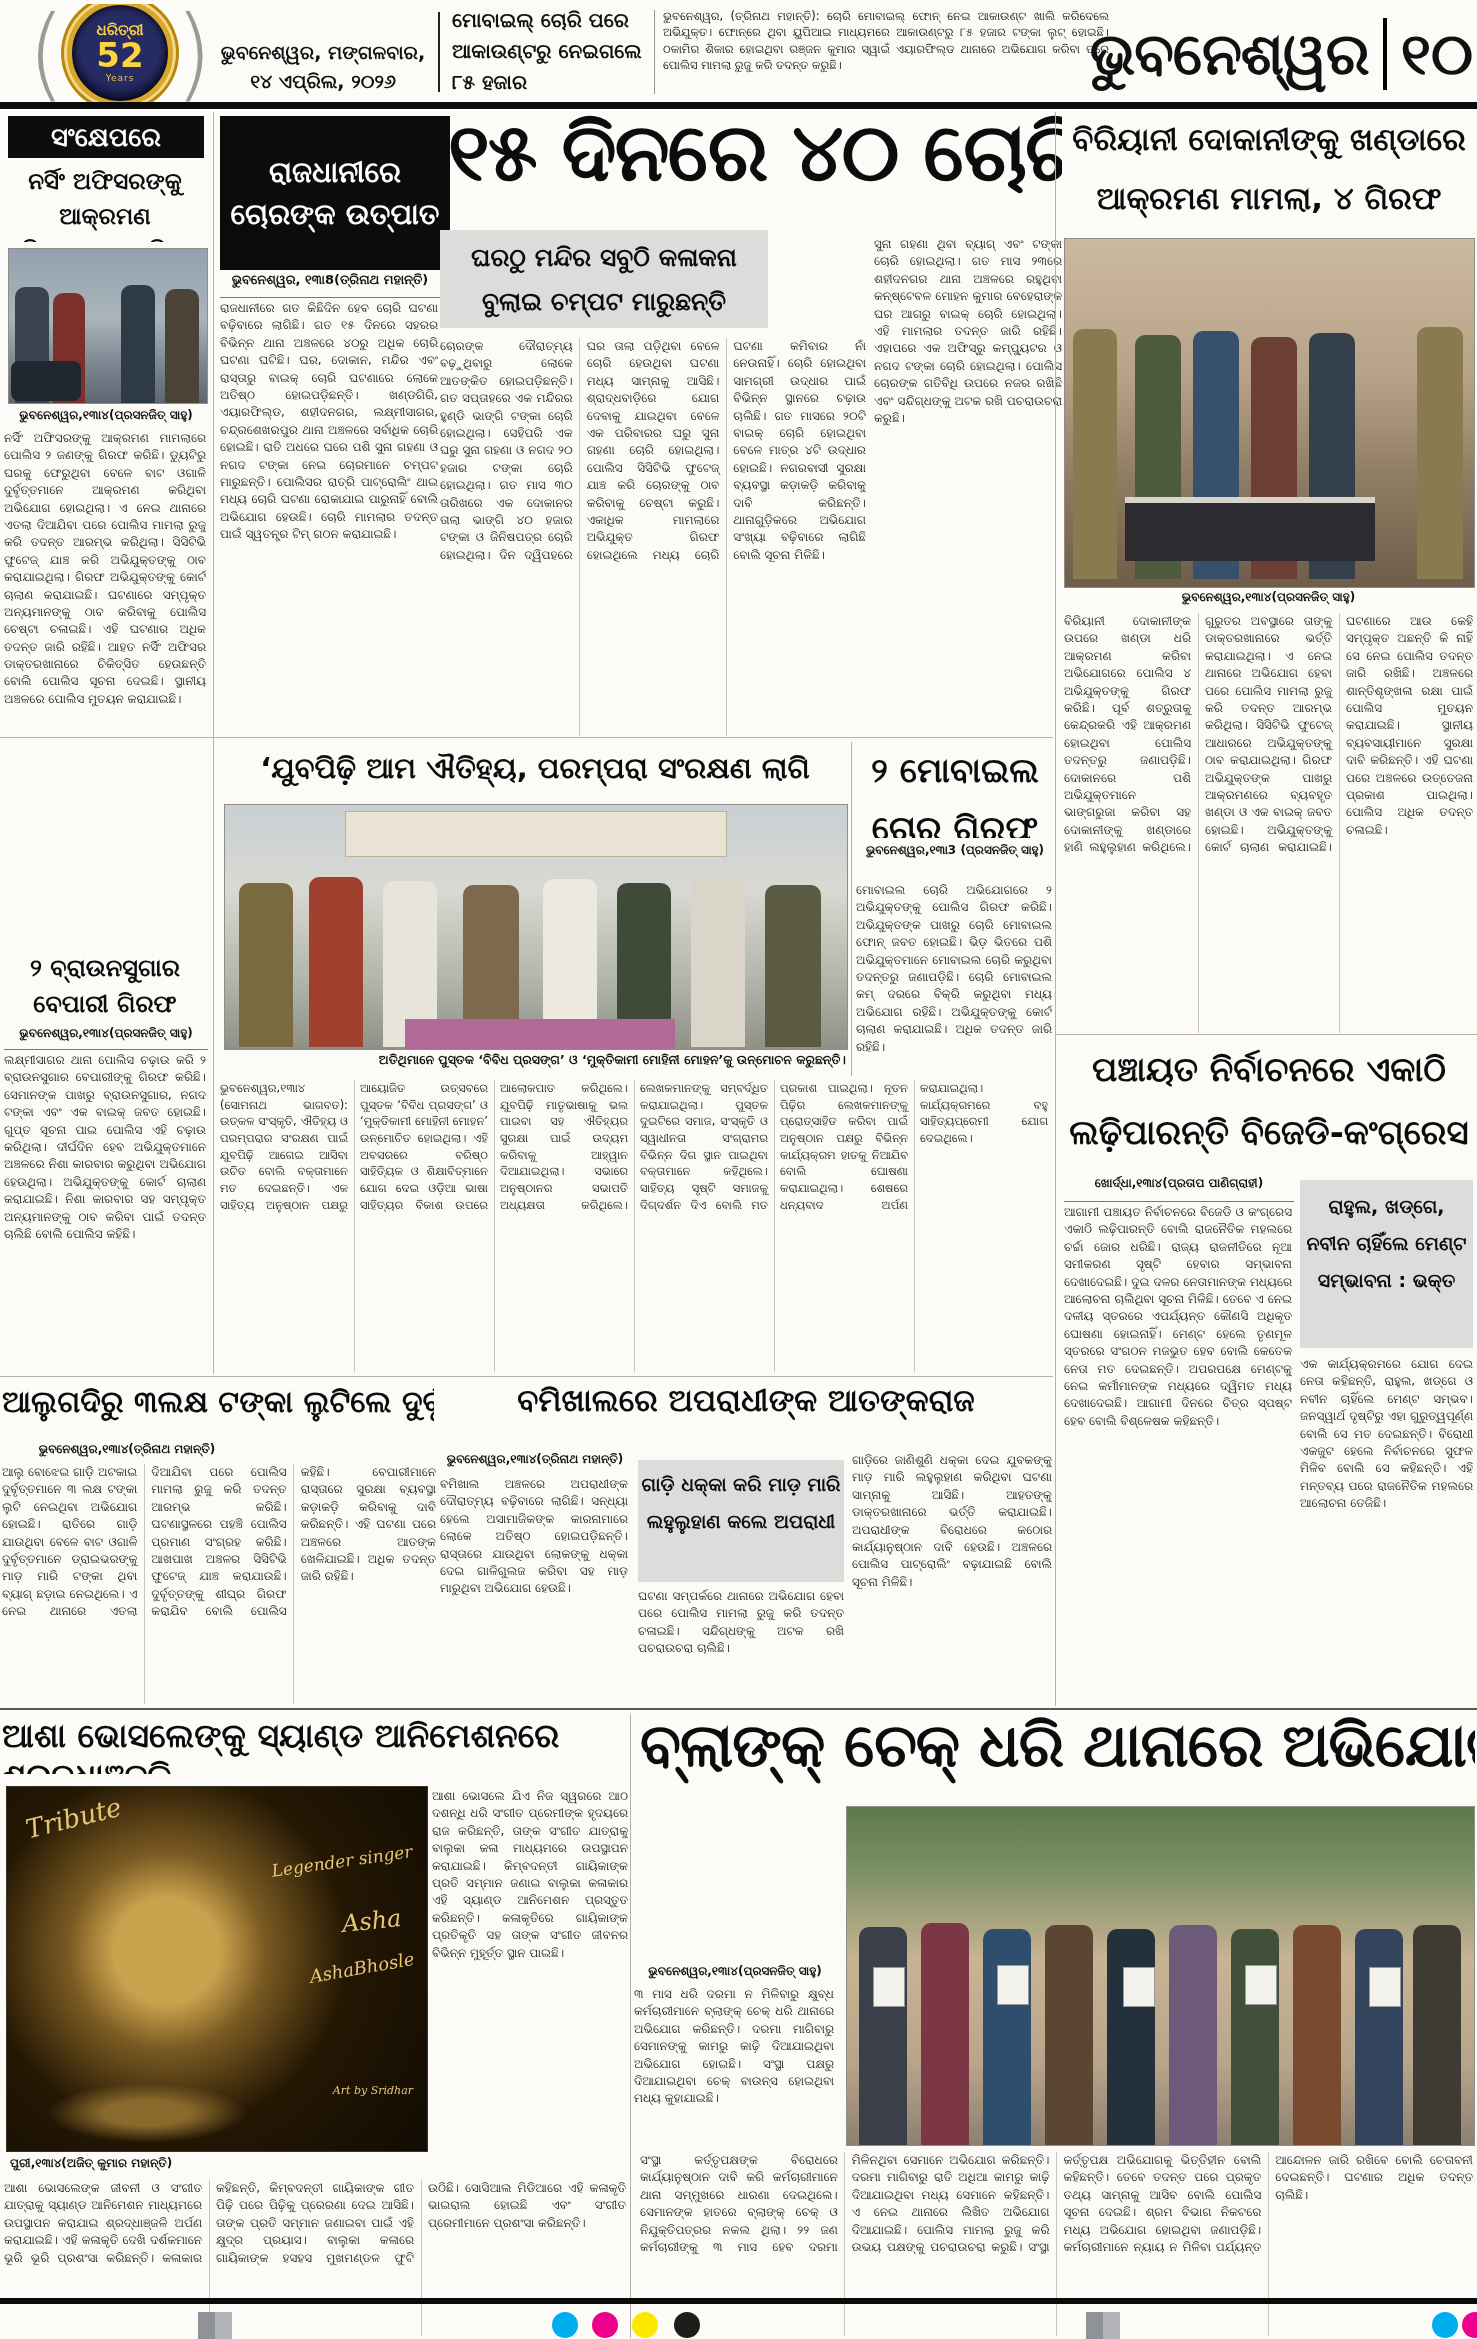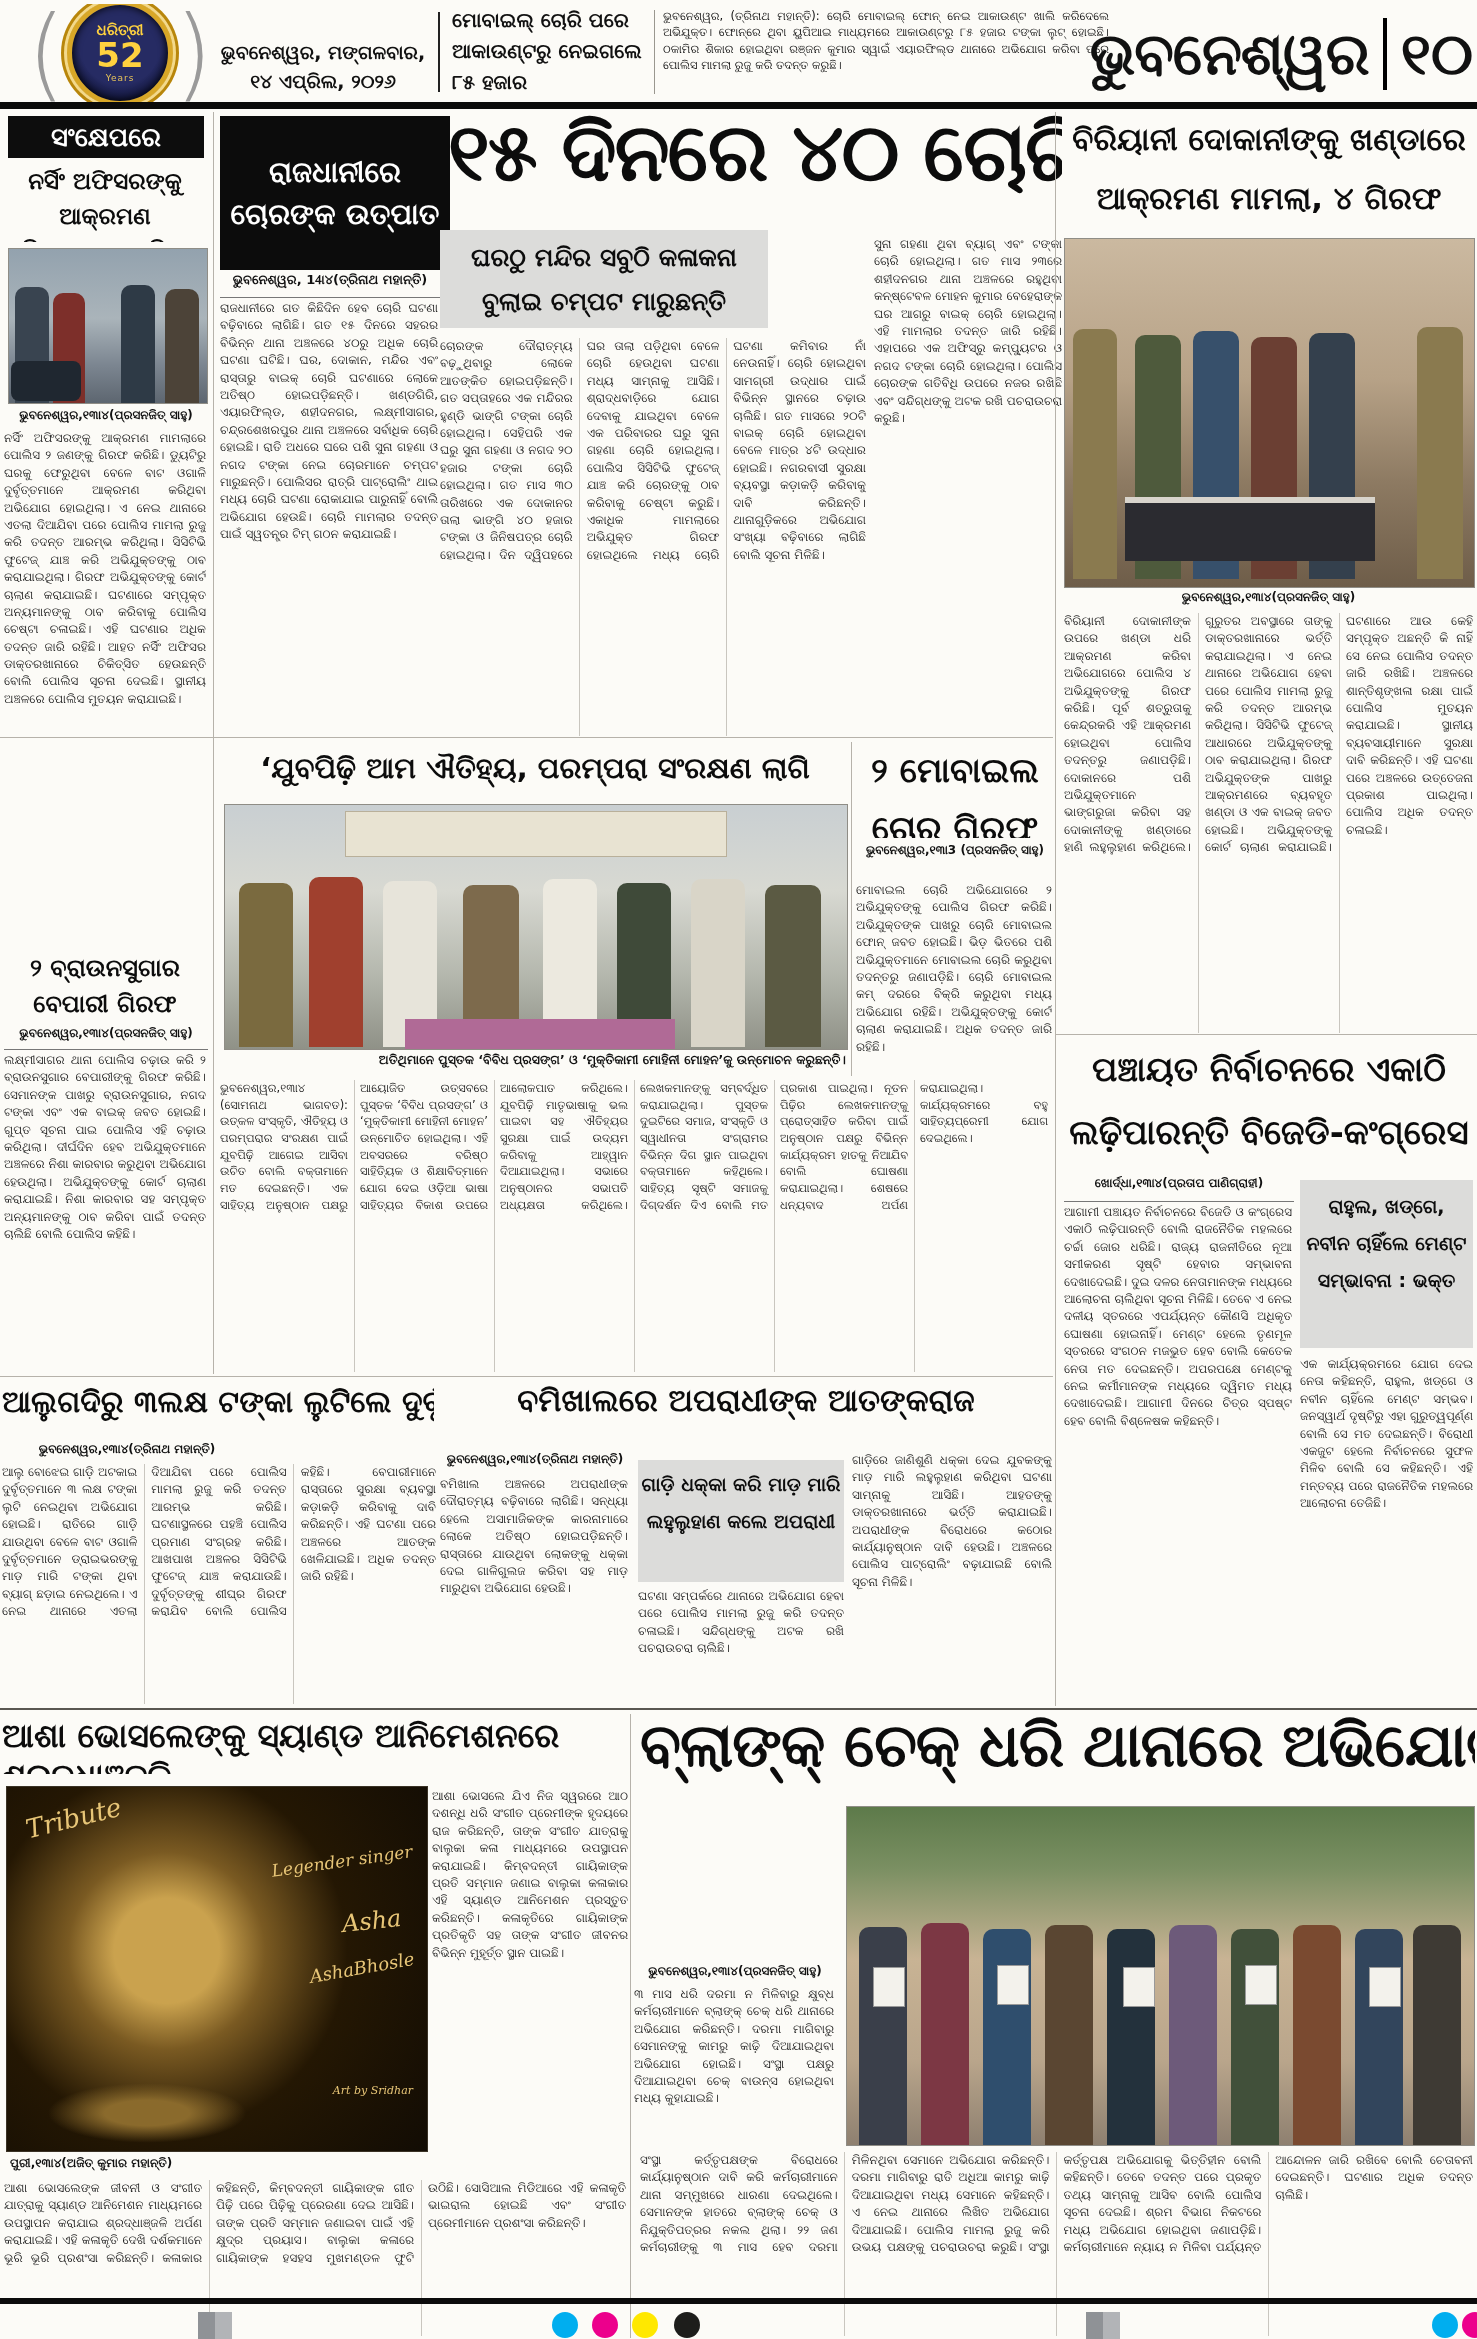--- a/index.html
+++ b/index.html
@@ -105,21 +105,21 @@
   <div class="abs jtext" style="left:4px;top:1052px;width:202px;height:320px;">ଲକ୍ଷ୍ମୀସାଗର ଥାନା ପୋଲିସ ଚଢ଼ାଉ କରି ୨ ବ୍ରାଉନସୁଗାର ବେପାରୀଙ୍କୁ ଗିରଫ କରିଛି। ସେମାନଙ୍କ ପାଖରୁ ବ୍ରାଉନସୁଗାର, ନଗଦ ଟଙ୍କା ଏବଂ ଏକ ବାଇକ୍ ଜବତ ହୋଇଛି। ଗୁପ୍ତ ସୂଚନା ପାଇ ପୋଲିସ ଏହି ଚଢ଼ାଉ କରିଥିଲା। ଦୀର୍ଘଦିନ ହେବ ଅଭିଯୁକ୍ତମାନେ ଅଞ୍ଚଳରେ ନିଶା କାରବାର କରୁଥିବା ଅଭିଯୋଗ ହେଉଥିଲା। ଅଭିଯୁକ୍ତଙ୍କୁ କୋର୍ଟ ଚାଲାଣ କରାଯାଇଛି। ନିଶା କାରବାର ସହ ସମ୍ପୃକ୍ତ ଅନ୍ୟମାନଙ୍କୁ ଠାବ କରିବା ପାଇଁ ତଦନ୍ତ ଚାଲିଛି ବୋଲି ପୋଲିସ କହିଛି।</div>
 
   <div class="abs vline" style="left:213px;top:112px;width:1px;height:1262px;"></div>
 
   <div class="abs kicker" style="left:220px;top:116px;width:222px;height:146px;">
     <span>ରାଜଧାନୀରେ ଚୋରଙ୍କ ଉତ୍ପାତ</span>
   </div>
 
   <div class="abs hl center" style="left:448px;top:106px;width:614px;height:126px;font-size:80px;letter-spacing:-2px;white-space:nowrap;">୧୫ ଦିନରେ ୪୦ ଚୋରି</div>
 
-  <div class="abs byline rule" style="left:220px;top:272px;width:220px;height:22px;font-size:13px;">ଭୁବନେଶ୍ୱର, 14ା୪(ତ୍ରିନାଥ ମହାନ୍ତି)</div>
+  <div class="abs byline rule" style="left:220px;top:272px;width:220px;height:22px;font-size:13px;">ଭୁବନେଶ୍ୱର, ୧୩ା8(ତ୍ରିନାଥ ମହାନ୍ତି)</div>
   <div class="abs jtext" style="left:220px;top:300px;width:218px;height:436px;">ରାଜଧାନୀରେ ଗତ କିଛିଦିନ ହେବ ଚୋରି ଘଟଣା ବଢ଼ିବାରେ ଲାଗିଛି। ଗତ ୧୫ ଦିନରେ ସହରର ବିଭିନ୍ନ ଥାନା ଅଞ୍ଚଳରେ ୪୦ରୁ ଅଧିକ ଚୋରି ଘଟଣା ଘଟିଛି। ଘର, ଦୋକାନ, ମନ୍ଦିର ଏବଂ ରାସ୍ତାରୁ ବାଇକ୍ ଚୋରି ଘଟଣାରେ ଲୋକେ ଅତିଷ୍ଠ ହୋଇପଡ଼ିଛନ୍ତି। ଖଣ୍ଡଗିରି, ଏୟାରଫିଲ୍ଡ, ଶହୀଦନଗର, ଲକ୍ଷ୍ମୀସାଗର, ଚନ୍ଦ୍ରଶେଖରପୁର ଥାନା ଅଞ୍ଚଳରେ ସର୍ବାଧିକ ଚୋରି ହୋଇଛି। ରାତି ଅଧରେ ଘରେ ପଶି ସୁନା ଗହଣା ଓ ନଗଦ ଟଙ୍କା ନେଇ ଚୋରମାନେ ଚମ୍ପଟ ମାରୁଛନ୍ତି। ପୋଲିସର ରାତ୍ରି ପାଟ୍ରୋଲିଂ ଥାଇ ମଧ୍ୟ ଚୋରି ଘଟଣା ରୋକାଯାଇ ପାରୁନାହିଁ ବୋଲି ଅଭିଯୋଗ ହେଉଛି। ଚୋରି ମାମଲାର ତଦନ୍ତ ପାଇଁ ସ୍ୱତନ୍ତ୍ର ଟିମ୍ ଗଠନ କରାଯାଇଛି।</div>
 
   <div class="abs graybox" style="left:440px;top:230px;width:328px;height:98px;font-size:25px;line-height:1.75;padding-top:6px;box-sizing:border-box;">
     <span>ଘରଠୁ ମନ୍ଦିର ସବୁଠି କଳାକନା ବୁଲାଇ ଚମ୍ପଟ ମାରୁଛନ୍ତି</span>
   </div>
 
   <div class="abs jtext cols" style="left:440px;top:338px;width:426px;height:398px;column-count:3;">ଚୋରଙ୍କ ଦୌରାତ୍ମ୍ୟ ବଢ଼ୁଥିବାରୁ ଲୋକେ ଆତଙ୍କିତ ହୋଇପଡ଼ିଛନ୍ତି। ଗତ ସପ୍ତାହରେ ଏକ ମନ୍ଦିରର ହୁଣ୍ଡି ଭାଙ୍ଗି ଟଙ୍କା ଚୋରି ହୋଇଥିଲା। ସେହିପରି ଏକ ଘରୁ ସୁନା ଗହଣା ଓ ନଗଦ ୨୦ ହଜାର ଟଙ୍କା ଚୋରି ହୋଇଥିଲା। ଗତ ମାସ ୩୦ ତାରିଖରେ ଏକ ଦୋକାନର ତାଲା ଭାଙ୍ଗି ୪୦ ହଜାର ଟଙ୍କା ଓ ଜିନିଷପତ୍ର ଚୋରି ହୋଇଥିଲା। ଦିନ ଦ୍ୱିପହରେ ଘର ତାଲା ପଡ଼ିଥିବା ବେଳେ ଚୋରି ହେଉଥିବା ଘଟଣା ମଧ୍ୟ ସାମ୍ନାକୁ ଆସିଛି। ଶ୍ରାଦ୍ଧବାଡ଼ିରେ ଯୋଗ ଦେବାକୁ ଯାଇଥିବା ବେଳେ ଏକ ପରିବାରର ଘରୁ ସୁନା ଗହଣା ଚୋରି ହୋଇଥିଲା। ପୋଲିସ ସିସିଟିଭି ଫୁଟେଜ୍ ଯାଞ୍ଚ କରି ଚୋରଙ୍କୁ ଠାବ କରିବାକୁ ଚେଷ୍ଟା କରୁଛି। ଏକାଧିକ ମାମଲାରେ ଅଭିଯୁକ୍ତ ଗିରଫ ହୋଇଥିଲେ ମଧ୍ୟ ଚୋରି ଘଟଣା କମିବାର ନାଁ ନେଉନାହିଁ। ଚୋରି ହୋଇଥିବା ସାମଗ୍ରୀ ଉଦ୍ଧାର ପାଇଁ ବିଭିନ୍ନ ସ୍ଥାନରେ ଚଢ଼ାଉ ଚାଲିଛି। ଗତ ମାସରେ ୨୦ଟି ବାଇକ୍ ଚୋରି ହୋଇଥିବା ବେଳେ ମାତ୍ର ୪ଟି ଉଦ୍ଧାର ହୋଇଛି। ନଗରବାସୀ ସୁରକ୍ଷା ବ୍ୟବସ୍ଥା କଡ଼ାକଡ଼ି କରିବାକୁ ଦାବି କରିଛନ୍ତି। ଥାନାଗୁଡ଼ିକରେ ଅଭିଯୋଗ ସଂଖ୍ୟା ବଢ଼ିବାରେ ଲାଗିଛି ବୋଲି ସୂଚନା ମିଳିଛି।</div>
   <div class="abs jtext" style="left:874px;top:236px;width:188px;height:500px;">ସୁନା ଗହଣା ଥିବା ବ୍ୟାଗ୍ ଏବଂ ଟଙ୍କା ଚୋରି ହୋଇଥିଲା। ଗତ ମାସ ୨୩ରେ ଶହୀଦନଗର ଥାନା ଅଞ୍ଚଳରେ ରହୁଥିବା କନ୍‌ଷ୍ଟେବଳ ମୋହନ କୁମାର ବେହେରାଙ୍କ ଘର ଆଗରୁ ବାଇକ୍ ଚୋରି ହୋଇଥିଲା। ଏହି ମାମଲାର ତଦନ୍ତ ଜାରି ରହିଛି। ଏହାପରେ ଏକ ଅଫିସ୍‌ରୁ କମ୍ପ୍ୟୁଟର ଓ ନଗଦ ଟଙ୍କା ଚୋରି ହୋଇଥିଲା। ପୋଲିସ ଚୋରଙ୍କ ଗତିବିଧି ଉପରେ ନଜର ରଖିଛି ଏବଂ ସନ୍ଦିଗ୍ଧଙ୍କୁ ଅଟକ ରଖି ପଚରାଉଚରା କରୁଛି।</div>
 
   <div class="abs vline" style="left:1055px;top:112px;width:1px;height:1594px;"></div>

